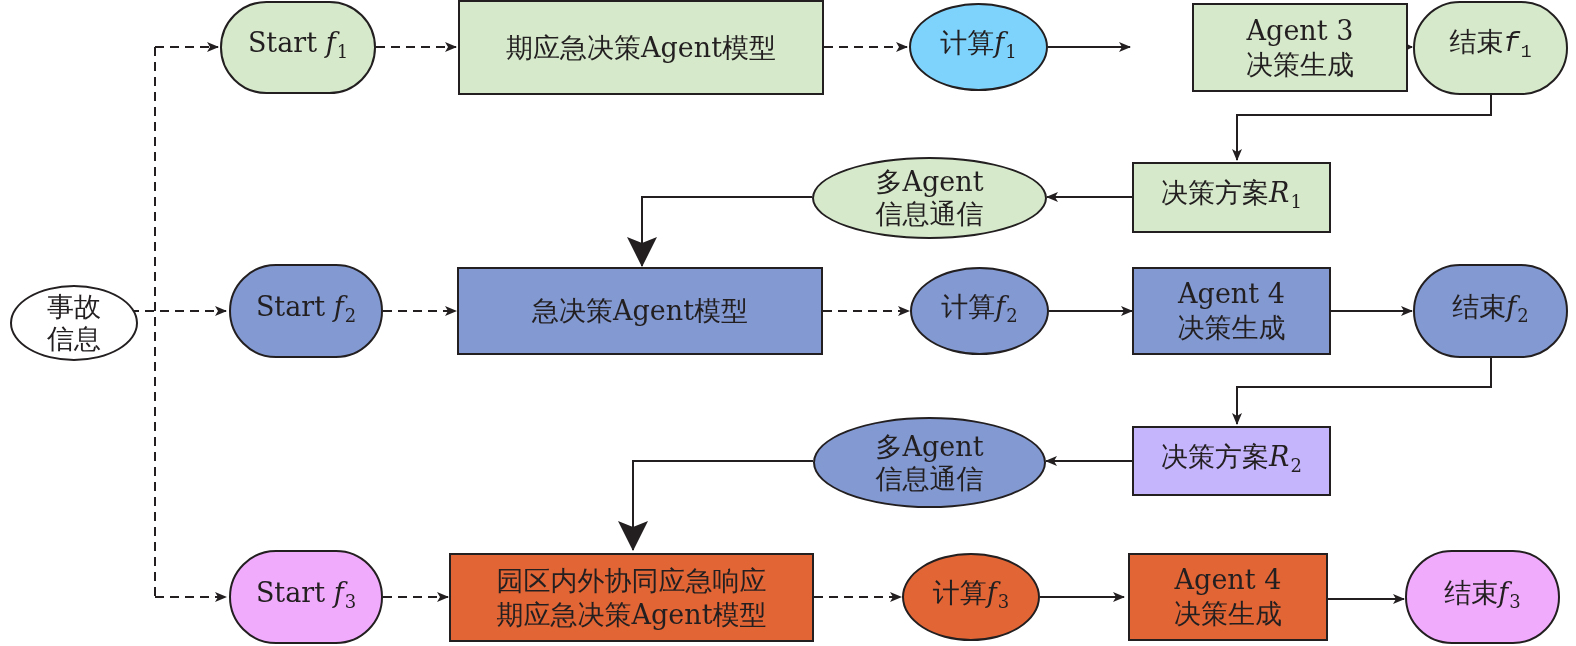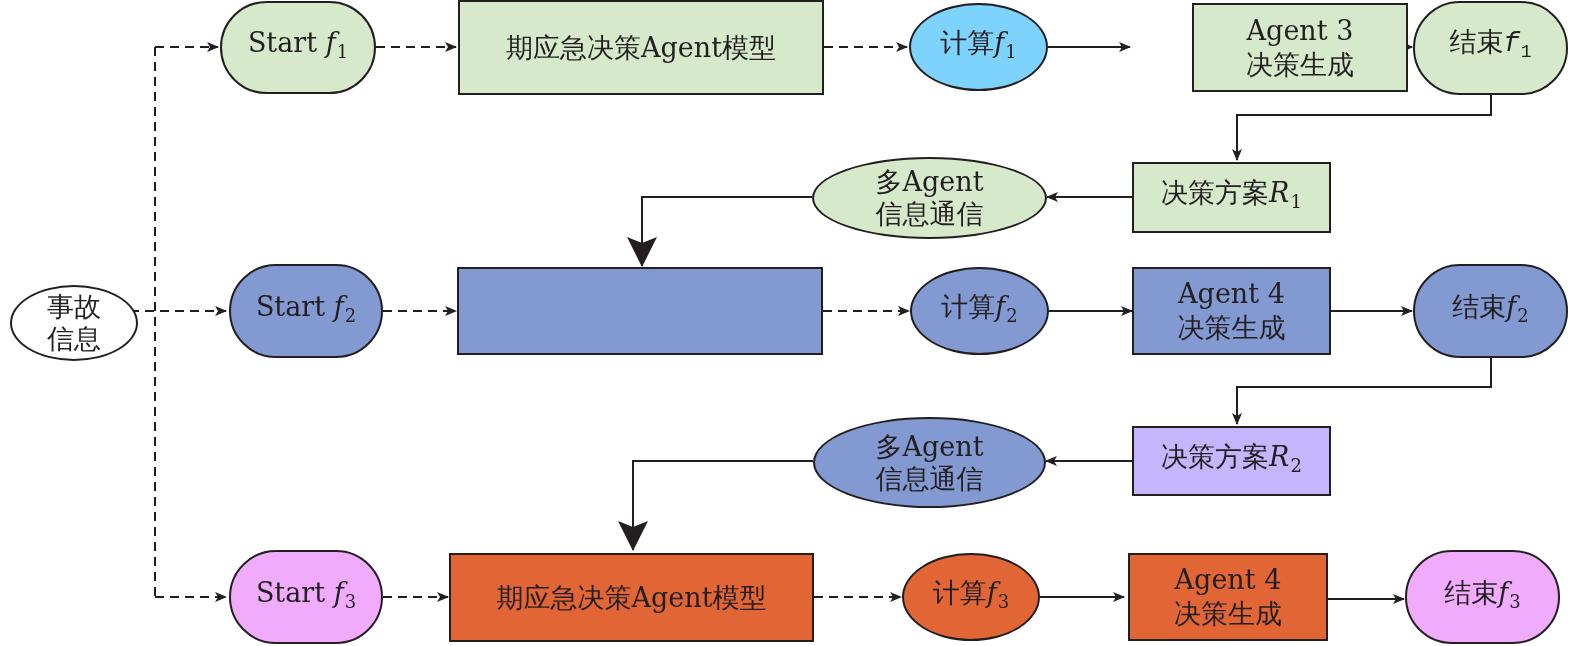--- a/index.html
+++ b/index.html
@@ -107,20 +107,21 @@
 </div>
 
 <div class="node pill blue" style="left: 229px; top: 264px; width: 154px; height: 94px; background: rgb(130, 153, 210);">
   <span class="line">
     <span>Start</span>
     <span class="fi">f</span><span class="sub">2</span>
   </span>
 </div>
 
 <div class="node rect blue" style="left: 457px; top: 267px; width: 366px; height: 88px; background: rgb(130, 153, 210);">
+  <span class="line">急决策Agent模型</span>
 </div>
 
 <div class="node ellipse blue" style="left: 910px; top: 267px; width: 139px; height: 88px; background: rgb(130, 153, 210);">
   <span class="line">
     <span>计算</span><span class="fi">f</span><span class="sub">2</span>
   </span>
 </div>
 
 <div class="node rect blue" style="left: 1132px; top: 267px; width: 199px; height: 88px; background: rgb(130, 153, 210);">
   <span class="line">Agent 4</span>
@@ -145,20 +146,21 @@
 </div>
 
 <div class="node pill orange" style="left: 229px; top: 550px; width: 154px; height: 94px; background: #f0abfc;">
   <span class="line">
     <span>Start</span>
     <span class="fi">f</span><span class="sub">3</span>
   </span>
 </div>
 
 <div class="node rect orange" style="left: 449px; top: 553px; width: 365px; height: 89px; background: rgb(226, 101, 53);">
+  <span class="line">园区内外协同应急响应</span>
   <span class="line">期应急决策Agent模型</span>
 </div>
 
 <div class="node ellipse orange" style="left: 902px; top: 553px; width: 138px; height: 88px; background: rgb(226, 101, 53);">
   <span class="line">
     <span>计算</span><span class="fi">f</span><span class="sub">3</span>
   </span>
 </div>
 
 <div class="node rect orange" style="left: 1128px; top: 553px; width: 200px; height: 88px; background: rgb(226, 101, 53);">

